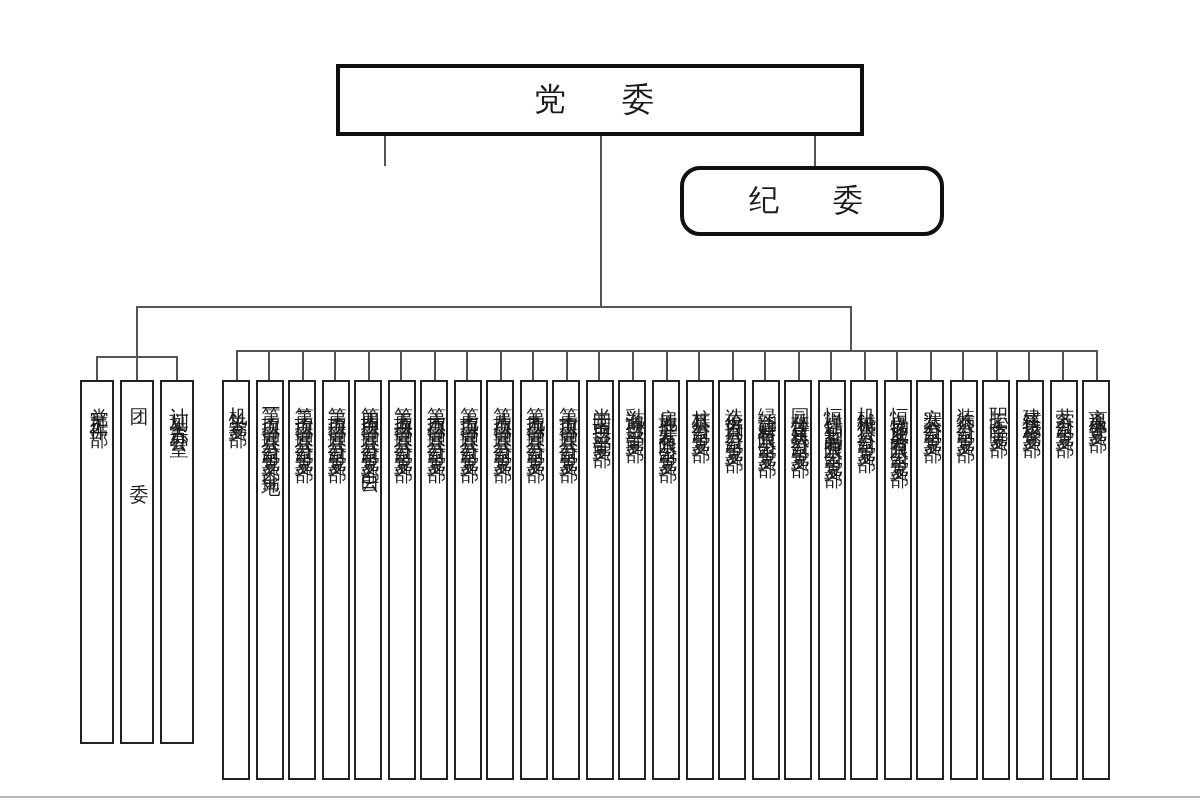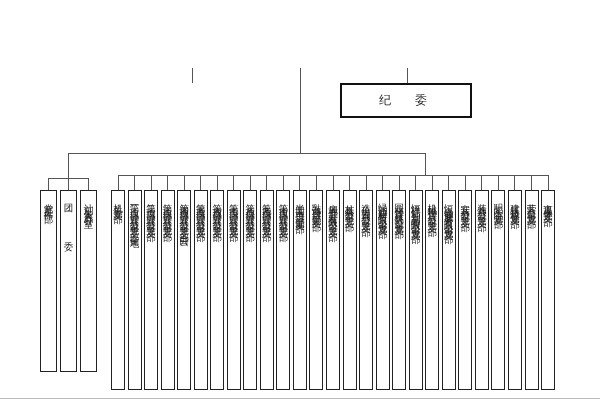--- a/index.html
+++ b/index.html
@@ -20,23 +20,26 @@
   }
   .vbox.wide{line-height:15px;}
   .cline{position:absolute;background:#555;}
   .page-border-bottom{position:absolute;left:0;top:398px;width:600px;height:1px;background:#b9b9b9;}
 </style>
 </head>
 <body>
 
 <div id="canvas">
 
+  <div class="hbox" style="left:168px;top:32px;width:264px;height:36px;">
+    <span>党　委</span>
+  </div>
 
 
-  <div class="hbox" style="left:340px;top:83px;width:132px;height:35px;font-size:12px;">
+  <div class="hbox" style="left:340px;top:83px;width:132px;height:35px;font-size:15px;border-radius:10px;">
     <span>纪　委</span>
   </div>
 
   <div id="connectors">
       <div class="cline" style="left: 192px; top: 68px; width: 1px; height: 15px;"></div>
       <div class="cline" style="left: 407px; top: 68px; width: 1px; height: 15px;"></div>
       <div class="cline" style="left: 300px; top: 68px; width: 1px; height: 85px;"></div>
       <div class="cline" style="left: 68px; top: 153px; width: 358px; height: 1px;"></div>
       <div class="cline" style="left: 68px; top: 153px; width: 1px; height: 25px;"></div>
       <div class="cline" style="left: 48px; top: 178px; width: 41px; height: 1px;"></div>

